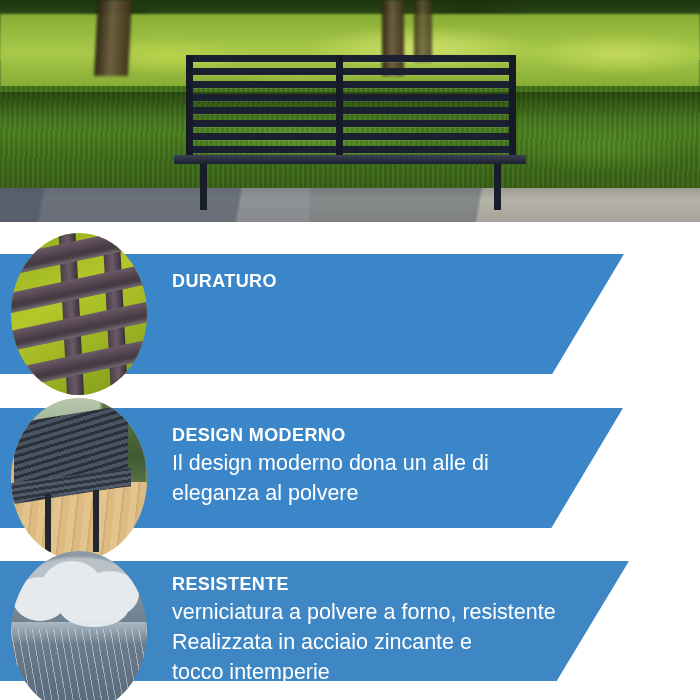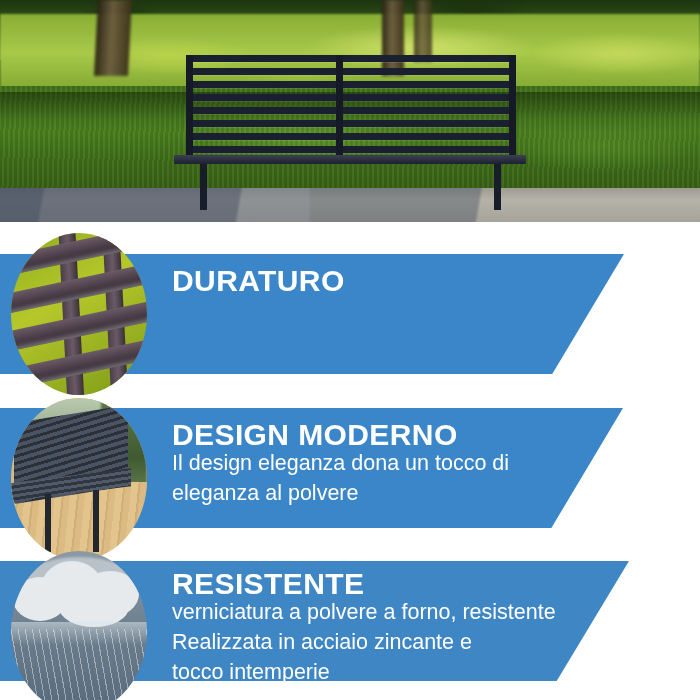--- a/index.html
+++ b/index.html
@@ -87,21 +87,21 @@
   .banner{
     position:absolute;left:0;top:0;height:120px;
     background:#3a86c8;
     clip-path:polygon(0 0, 100% 0, 88.5% 100%, 0 100%);
   }
   .banner.b1{width:624px;}
   .banner.b2{width:623px;}
   .banner.b3{width:629px;}
   .f-text{position:absolute;left:172px;top:0;width:430px;}
   .f-title{
-    color:#ffffff;font-size:30px;font-weight:bold;letter-spacing:.4px;
+    color:#ffffff;font-size:18px;font-weight:bold;letter-spacing:.4px;
     line-height:26px;margin:0;white-space:nowrap;
   }
   .f-body{
     color:#ffffff;font-size:21.5px;font-weight:normal;line-height:30px;margin:0;
   }
   .f-body span{display:block;white-space:nowrap;}
 
   
   .thumb{
     position:absolute;left:11px;width:136px;height:162px;border-radius:50%;
@@ -225,21 +225,21 @@
         <div class="deckwood"></div>
         <div class="bbench"></div>
         <div class="bseat"></div>
         <div class="bleg" style="left:34px;top:96px;height:58px"></div>
         <div class="bleg" style="left:82px;top:92px;height:62px"></div>
       </div>
     </div>
     <div class="f-text" style="top:14px">
       <p class="f-title">DESIGN MODERNO</p>
       <p class="f-body">
-        <span>Il design eleganza dona un tocco di</span>
+        <span>Il design moderno dona un alle di</span>
         <span>eleganza al polvere</span>
       </p>
     </div>
   </div>
 
   <div class="feature" style="top:561px;height:136px">
     <div class="banner b3" style="background: rgb(63, 135, 196);"></div>
     <div class="thumb" style="top:-10px">
       <div class="t-rain">
         <div class="cloudshade" style="left:8px;top:6px;width:120px;height:56px"></div>

